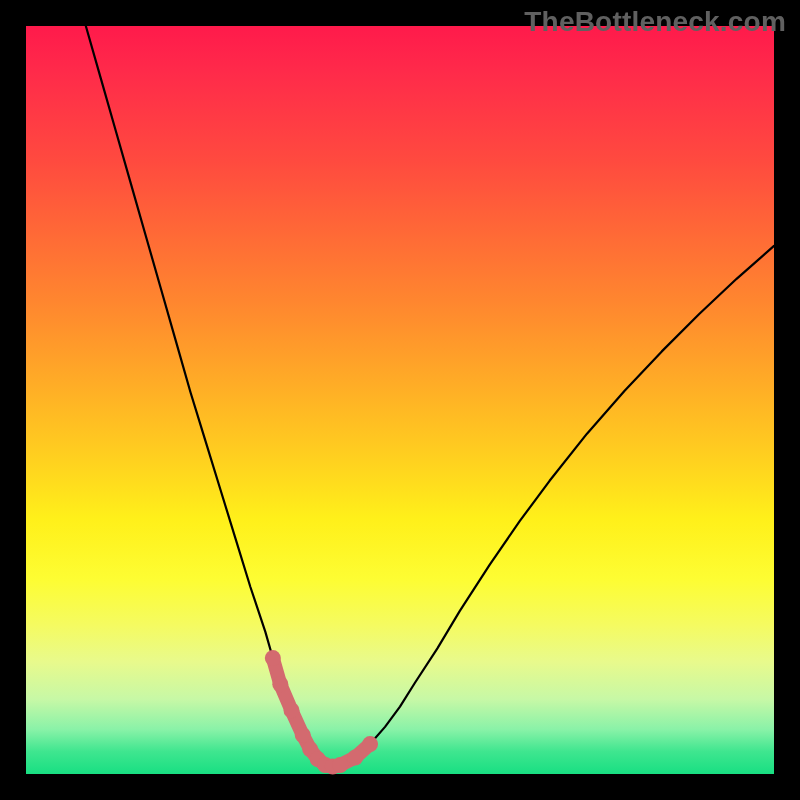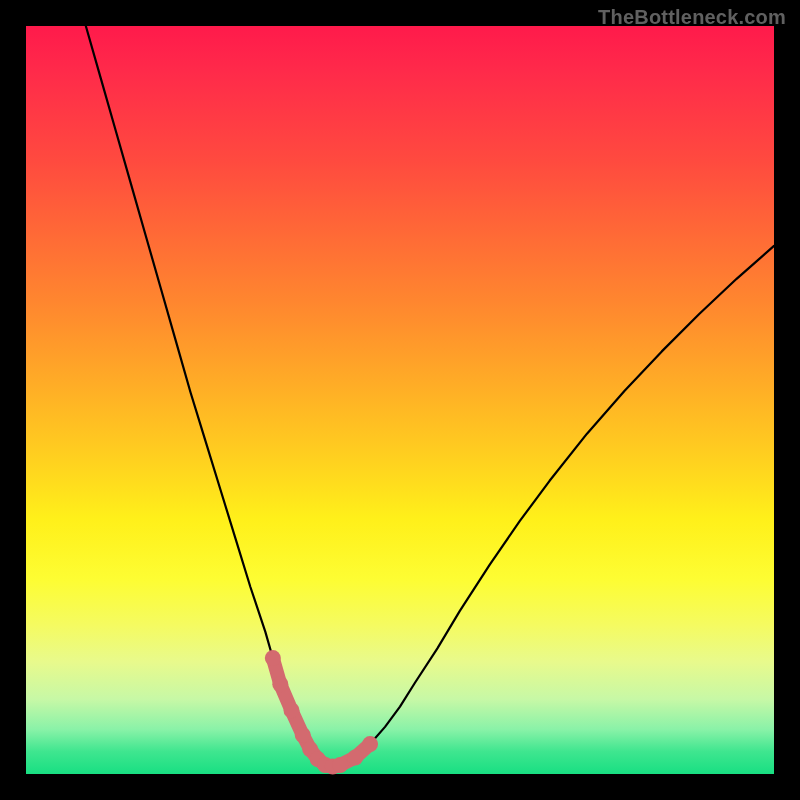--- a/index.html
+++ b/index.html
@@ -15,21 +15,21 @@
     position: relative;
     width: 800px;
     height: 800px;
     background: #000;
   }
   .watermark {
     position: absolute;
     top: 6px;
     right: 14px;
     color: #606060;
-    font-size: 20px;
+    font-size: 28px;
     font-weight: 600;
     letter-spacing: 0.2px;
     z-index: 10;
   }
   .plot {
     position: absolute;
     left: 26px;
     top: 26px;
     width: 748px;
     height: 748px;

